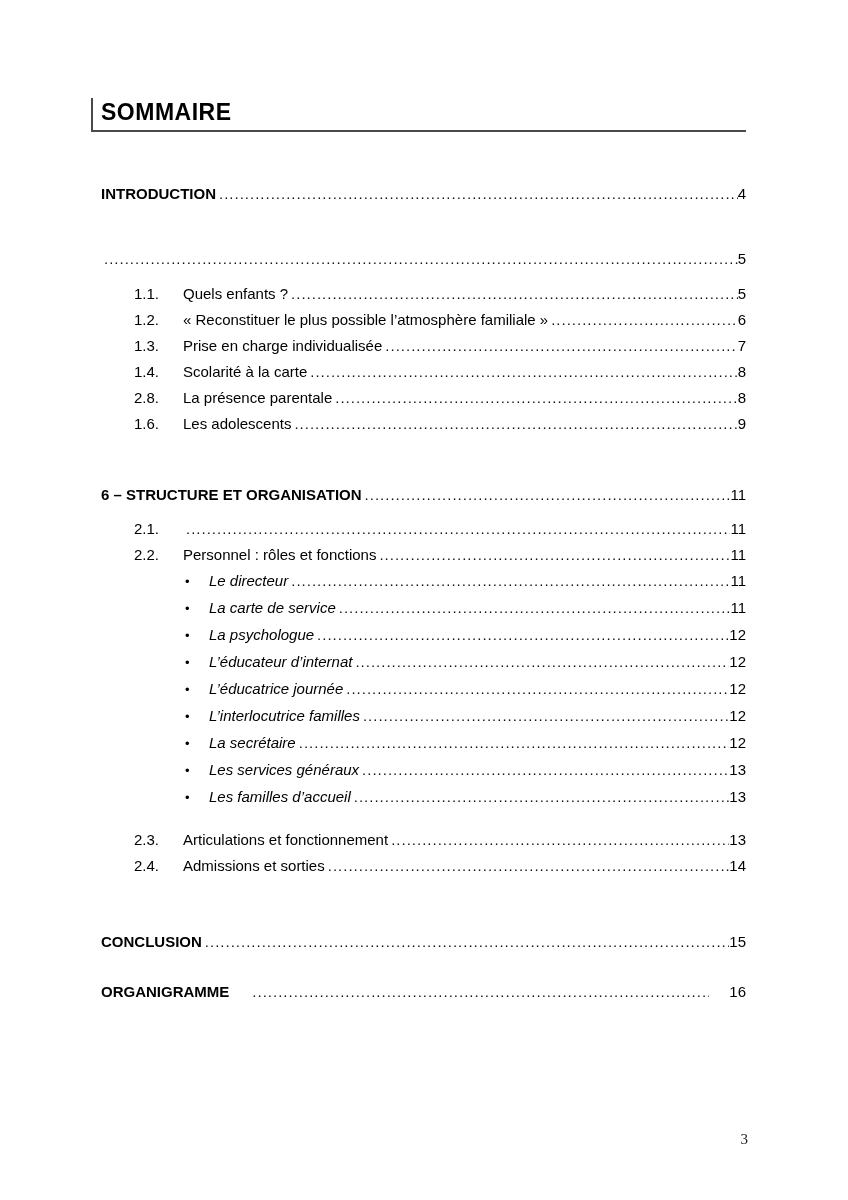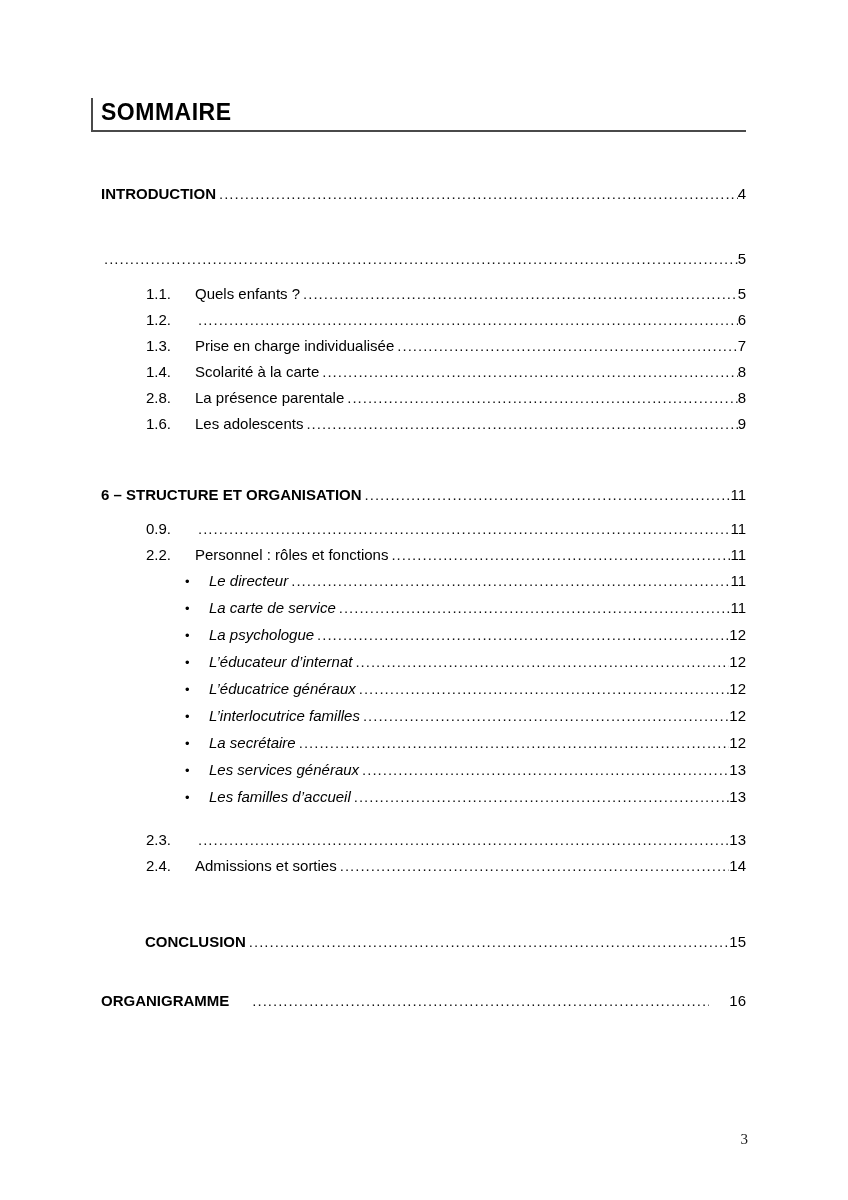--- a/index.html
+++ b/index.html
@@ -50,33 +50,33 @@
     color: #111111;
   }
   .row .pg {
     flex-shrink: 0;
     font-weight: normal;
     font-style: normal;
     font-size: 15px;
   }
   .section { font-weight: bold; }
   .sub { margin-left: 33px; }
-  .sub .num { width: 49px; flex-shrink: 0; margin-left: 12px; }
+  .sub .num { width: 49px; flex-shrink: 0; }
   .bullet-row { margin-left: 84px; }
   .bullet-row .bullet { width: 24px; flex-shrink: 0; font-size: 13px; }
   .bullet-row .lbl { font-style: italic; }
 
   .mt-intro   { margin-top: 49px; justify-content: center; }
   .mt-sec1    { margin-top: 39px; }
   .mt-first   { margin-top: 9px; }
   .mt-sec2    { margin-top: 45px; }
   .mt-sub2    { margin-top: 8px; }
   .mt-23      { margin-top: 16px; }
-  .mt-concl   { margin-top: 50px; margin-left: 44px; }
-  .mt-organi  { margin-top: 33px; gap: 20px; }
+  .mt-concl   { margin-top: 50px; }
+  .mt-organi  { margin-top: 24px; gap: 20px; }
 
   .footer-page-number {
     position: absolute;
     right: 100px;
     bottom: 52px;
     font-family: "Liberation Serif", serif;
     font-size: 15px;
     color: #1a1a1a;
   }
 </style>
@@ -104,20 +104,21 @@
 
     <div class="row sub mt-first">
       <span class="num">1.1.</span>
       <span class="lbl">Quels enfants ?</span>
       <span class="leader">....................................................................................................................................................................................................................................................................</span>
       <span class="pg">5</span>
     </div>
 
     <div class="row sub">
       <span class="num">1.2.</span>
+      <span class="lbl">« Reconstituer le plus possible l’atmosphère familiale »</span>
       <span class="leader">....................................................................................................................................................................................................................................................................</span>
       <span class="pg">6</span>
     </div>
 
     <div class="row sub">
       <span class="num">1.3.</span>
       <span class="lbl">Prise en charge individualisée</span>
       <span class="leader">....................................................................................................................................................................................................................................................................</span>
       <span class="pg">7</span>
     </div>
@@ -143,21 +144,21 @@
       <span class="pg">9</span>
     </div>
 
     <div class="row section mt-sec2">
       <span class="lbl">6 – STRUCTURE ET ORGANISATION</span>
       <span class="leader">....................................................................................................................................................................................................................................................................</span>
       <span class="pg">11</span>
     </div>
 
     <div class="row sub mt-sub2">
-      <span class="num">0.9.</span>
+      <span class="num">2.1.</span>
       <span class="leader">....................................................................................................................................................................................................................................................................</span>
       <span class="pg">11</span>
     </div>
 
     <div class="row sub">
       <span class="num">2.2.</span>
       <span class="lbl">Personnel : rôles et fonctions</span>
       <span class="leader">....................................................................................................................................................................................................................................................................</span>
       <span class="pg">11</span>
     </div>
@@ -185,21 +186,21 @@
 
     <div class="row bullet-row">
       <span class="bullet">•</span>
       <span class="lbl">L’éducateur d’internat</span>
       <span class="leader">....................................................................................................................................................................................................................................................................</span>
       <span class="pg">12</span>
     </div>
 
     <div class="row bullet-row">
       <span class="bullet">•</span>
-      <span class="lbl">L’éducatrice généraux</span>
+      <span class="lbl">L’éducatrice journée</span>
       <span class="leader">....................................................................................................................................................................................................................................................................</span>
       <span class="pg">12</span>
     </div>
 
     <div class="row bullet-row">
       <span class="bullet">•</span>
       <span class="lbl">L’interlocutrice familles</span>
       <span class="leader">....................................................................................................................................................................................................................................................................</span>
       <span class="pg">12</span>
     </div>
@@ -220,20 +221,21 @@
 
     <div class="row bullet-row">
       <span class="bullet">•</span>
       <span class="lbl">Les familles d’accueil</span>
       <span class="leader">....................................................................................................................................................................................................................................................................</span>
       <span class="pg">13</span>
     </div>
 
     <div class="row sub mt-23">
       <span class="num">2.3.</span>
+      <span class="lbl">Articulations et fonctionnement</span>
       <span class="leader">....................................................................................................................................................................................................................................................................</span>
       <span class="pg">13</span>
     </div>
 
     <div class="row sub">
       <span class="num">2.4.</span>
       <span class="lbl">Admissions et sorties</span>
       <span class="leader">....................................................................................................................................................................................................................................................................</span>
       <span class="pg">14</span>
     </div>

